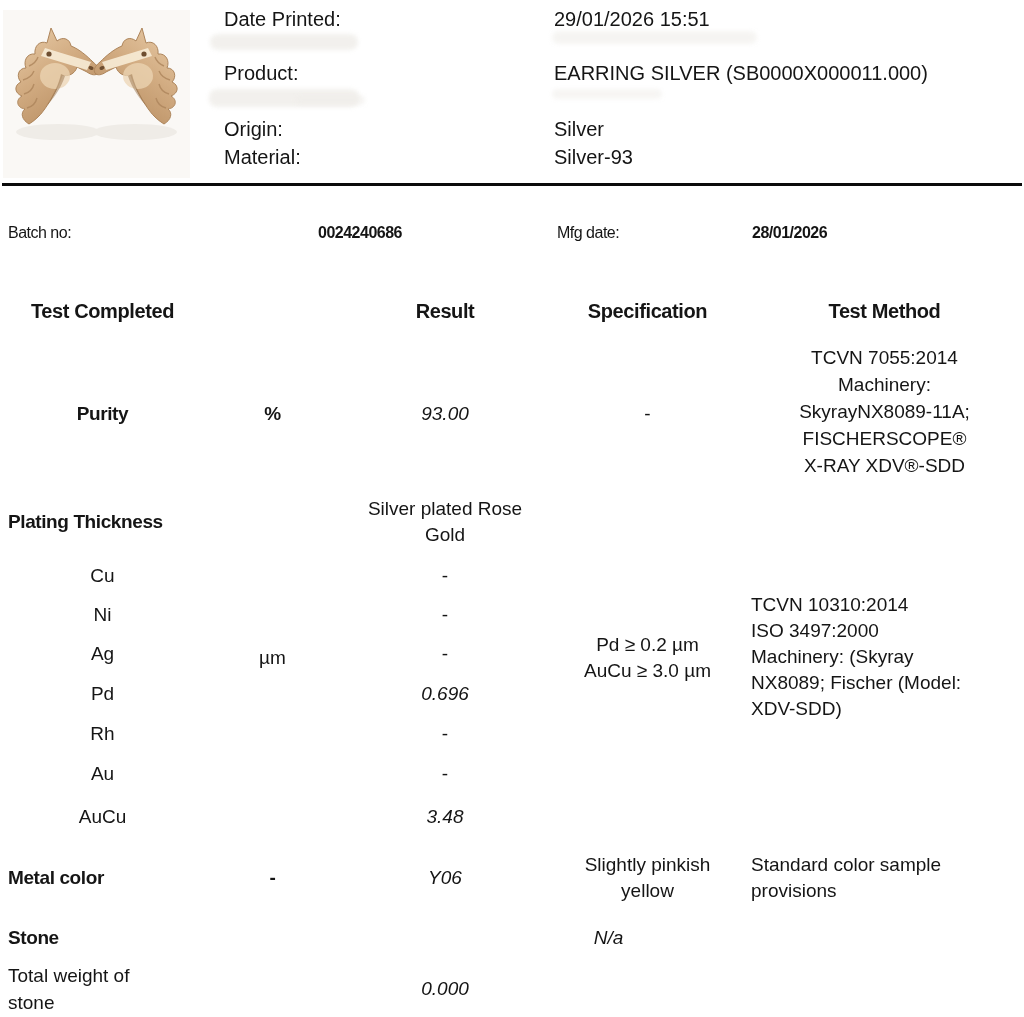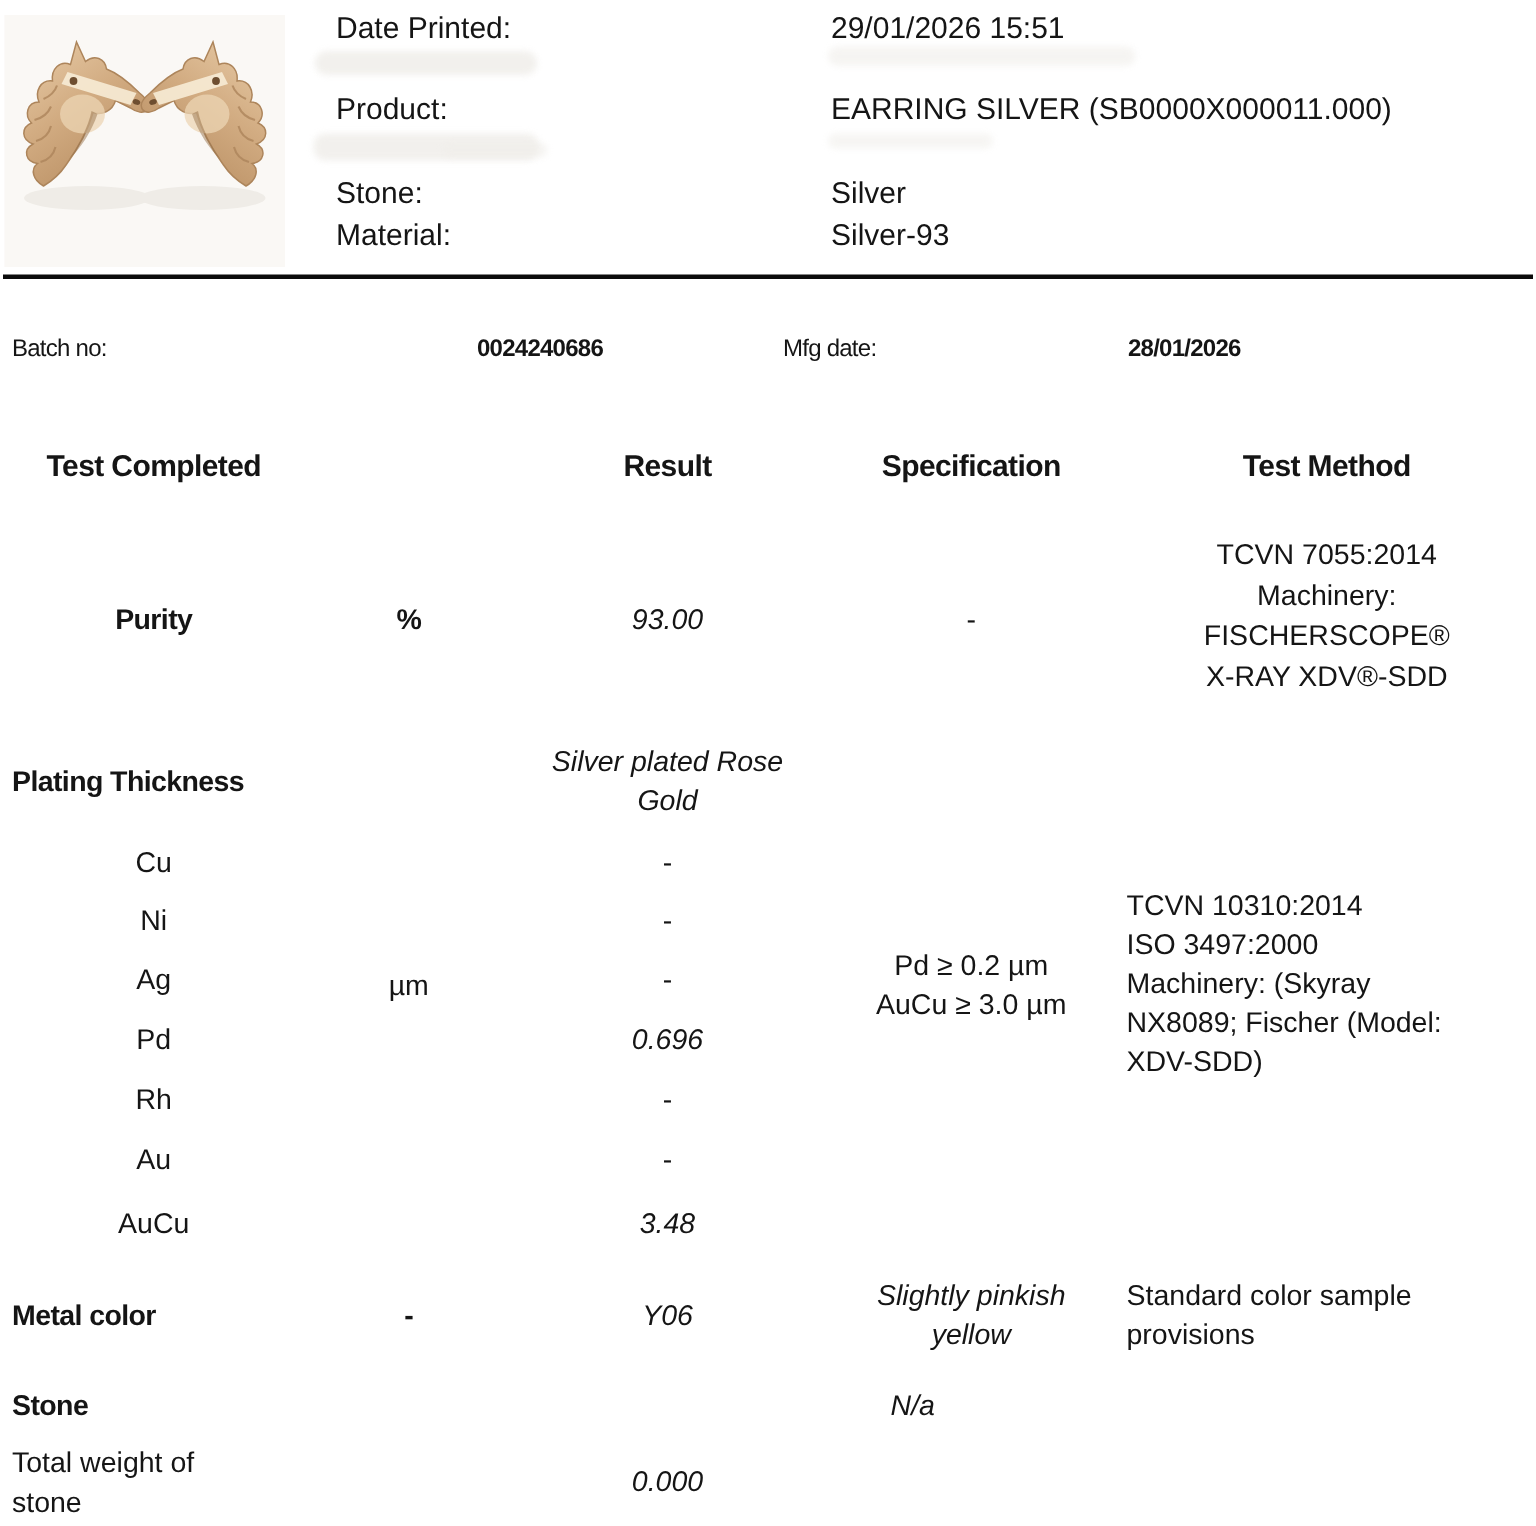--- a/index.html
+++ b/index.html
@@ -36,21 +36,21 @@
     text-align:center;font-size:19px;line-height:26px;
   }
   .hd{font-weight:700;font-size:20px;letter-spacing:-0.4px;padding:0 18px;}
   .bold{font-weight:700;letter-spacing:-0.4px;}
   .it{font-style:italic;}
   .lft{justify-content:flex-start;text-align:left;padding-left:8px;}
   .stack{flex-direction:column;}
   .stack div{width:100%;}
   .m-center{line-height:27px;padding-bottom:6px;}
   .m-left{align-items:flex-start;text-align:left;padding-left:6px;padding-bottom:14px;}
-  .padw{padding:0 20px;font-style:italic;}
+  .padw{padding:0 20px;}
 </style>
 </head>
 <body>
 
 <div class="abs photo">
   <svg width="187" height="168" viewBox="0 0 187 168">
     <defs>
       <linearGradient id="gold" x1="0" y1="0" x2="0.6" y2="1">
         <stop offset="0" stop-color="#e9cda9"></stop>
         <stop offset="0.5" stop-color="#d2ac82"></stop>
@@ -102,52 +102,53 @@
       <path d="M58,64 C56,74 50,86 43,96 C50,90 58,78 62,66 Z" fill="#9a734c" opacity="0.5"></path>
     </g>
     <use href="#horse" transform="translate(187,0) scale(-1,1)"></use>
   </svg>
 </div>
 
 <div class="abs f-label" style="top:7px">Date Printed:</div>
 <div class="abs f-value" style="top:7px">29/01/2026 15:51</div>
 <div class="abs f-label" style="top:61px">Product:</div>
 <div class="abs f-value" style="top:61px">EARRING SILVER (SB0000X000011.000)</div>
-<div class="abs f-label" style="top:117px">Stone:</div>
+<div class="abs f-label" style="top:117px">Origin:</div>
 <div class="abs f-value" style="top:117px">Silver</div>
 <div class="abs f-label" style="top:145px">Material:</div>
 <div class="abs f-value" style="top:145px">Silver-93</div>
 
 <div class="abs smudge" style="left:210px;top:34px;width:148px;height:16px"></div>
 <div class="abs smudge" style="left:552px;top:31px;width:205px;height:13px;opacity:.6"></div>
 <div class="abs smudge" style="left:209px;top:89px;width:150px;height:18px"></div>
 <div class="abs smudge" style="left:295px;top:95px;width:70px;height:10px;opacity:.6"></div>
 <div class="abs smudge" style="left:552px;top:89px;width:110px;height:10px;opacity:.55"></div>
 
 <div class="abs divider"></div>
 
 <div class="abs batch" style="left:8px;top:221px">Batch no:</div>
 <div class="abs batch b" style="left:318px;top:221px">0024240686</div>
-<div class="abs batch" style="left:522px;top:221px">Mfg date:</div>
+<div class="abs batch" style="left:557px;top:221px">Mfg date:</div>
 <div class="abs batch b" style="left:752px;top:221px">28/01/2026</div>
 
 <div class="abs cert">
 
   <div class="c hd" style="grid-row:1;grid-column:1">Test Completed</div>
   <div class="c hd" style="grid-row:1;grid-column:4">Specification</div>
   <div class="c hd" style="grid-row:1;grid-column:3">Result</div>
   <div class="c hd" style="grid-row:1;grid-column:5">Test Method</div>
 
   <div class="c bold" style="grid-row:2;grid-column:1">Purity</div>
   <div class="c bold" style="grid-row:2;grid-column:2">%</div>
   <div class="c it" style="grid-row:2;grid-column:3">93.00</div>
   <div class="c" style="grid-row:2;grid-column:4">-</div>
   <div class="c stack m-center" style="grid-row:2;grid-column:5">
     <div>TCVN 7055:2014</div>
     <div>Machinery:</div>
+    <div>SkyrayNX8089-11A;</div>
     <div>FISCHERSCOPE®</div>
     <div>X-RAY XDV®-SDD</div>
   </div>
 
   <div class="c bold lft" style="grid-row:3;grid-column:1">Plating Thickness</div>
   <div class="c padw" style="grid-row:3;grid-column:3">Silver plated Rose Gold</div>
   <div class="c" style="grid-row:3/11;grid-column:2;padding-bottom:12px">µm</div>
   <div class="c stack" style="grid-row:3/11;grid-column:4;padding-bottom:12px">
     <div>Pd ≥ 0.2 µm</div>
     <div>AuCu ≥ 3.0 µm</div>

